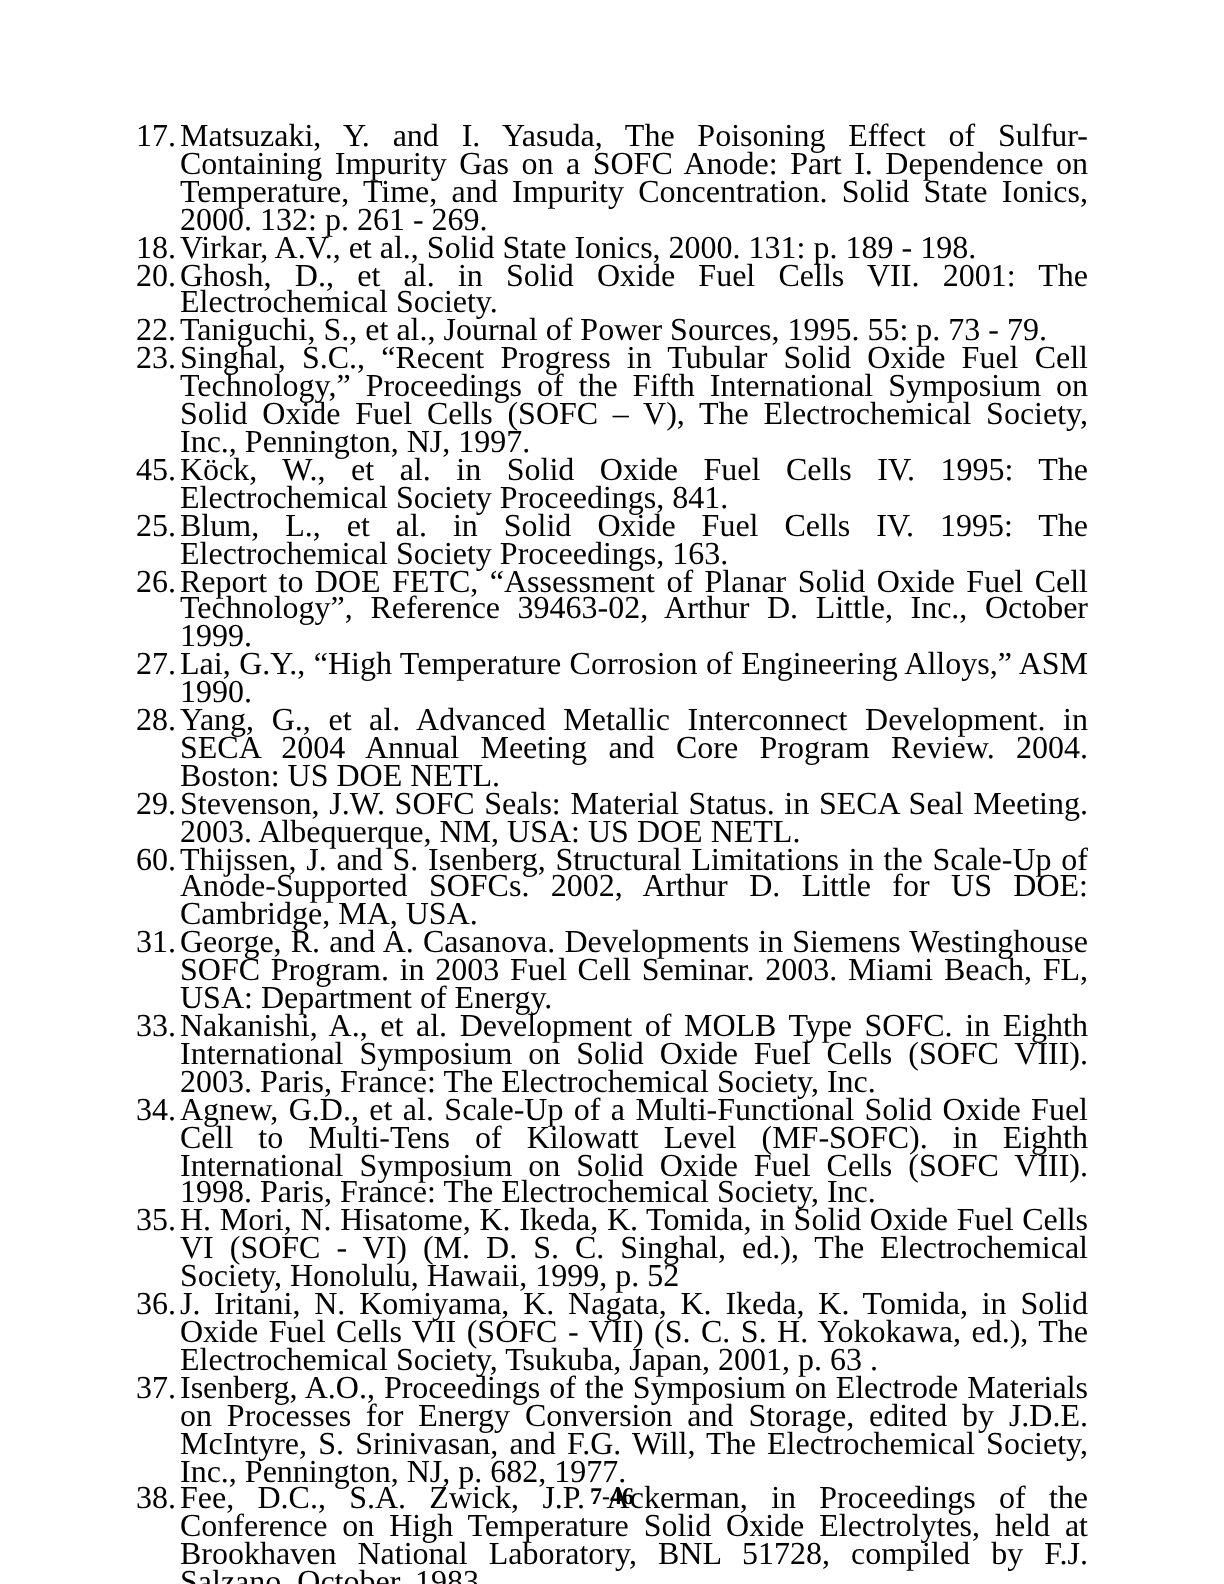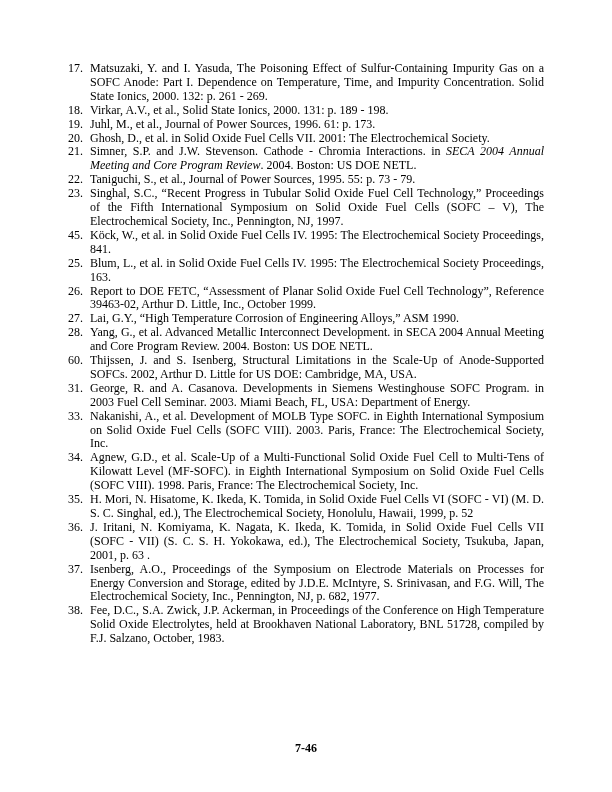--- a/index.html
+++ b/index.html
@@ -19,21 +19,21 @@
   .ref-list {
     position: absolute;
     left: 68px;
     top: 62px;
     width: 476px;
   }
   .ref {
     position: relative;
     padding-left: 22px;
     text-align: justify;
-    font-size: 12px;
+    font-size: 16px;
     line-height: 13.9px;
   }
   .ref .num {
     position: absolute;
     left: 0;
     top: 0;
     text-align: left;
   }
   .ref b { font-weight: normal; }
   .ref i { font-style: italic; }
@@ -48,30 +48,29 @@
     font-weight: bold;
   }
 </style>
 </head>
 <body>
 
 <div class="page">
   <div class="ref-list">
       <div class="ref"><span class="num">17.</span><span><span>Matsuzaki, Y. and I. Yasuda, The Poisoning Effect of Sulfur-Containing Impurity Gas on a SOFC Anode: Part I. Dependence on Temperature, Time, and Impurity Concentration. Solid State Ionics, 2000. </span><b>132</b><span>: p. 261 - 269.</span></span></div>
       <div class="ref"><span class="num">18.</span><span><span>Virkar, A.V., et al., Solid State Ionics, 2000. </span><b>131</b><span>: p. 189 - 198.</span></span></div>
-      <div class="ref"><span class="num">19.</span><span><span>Juhl, M., et al., Journal of Power Sources, 1996. </span><b>61</b><span>: p. 173.</span></span></div>
       <div class="ref"><span class="num">20.</span><span><span>Ghosh, D., et al. in Solid Oxide Fuel Cells VII. 2001: The Electrochemical Society.</span></span></div>
-      <div class="ref"><span class="num">21.</span><span><span>Simner, S.P. and J.W. Stevenson. Cathode - Chromia Interactions. in </span><i>SECA 2004 Annual Meeting and Core Program Review</i><span>. 2004. Boston: US DOE NETL.</span></span></div>
       <div class="ref"><span class="num">22.</span><span><span>Taniguchi, S., et al., Journal of Power Sources, 1995. </span><b>55</b><span>: p. 73 - 79.</span></span></div>
       <div class="ref"><span class="num">23.</span><span><span>Singhal, S.C., “Recent Progress in Tubular Solid Oxide Fuel Cell Technology,” Proceedings of the Fifth International Symposium on Solid Oxide Fuel Cells (SOFC – V), The Electrochemical Society, Inc., Pennington, NJ, 1997.</span></span></div>
       <div class="ref"><span class="num">45.</span><span><span>Köck, W., et al. in Solid Oxide Fuel Cells IV. 1995: The Electrochemical Society Proceedings, 841.</span></span></div>
       <div class="ref"><span class="num">25.</span><span><span>Blum, L., et al. in Solid Oxide Fuel Cells IV. 1995: The Electrochemical Society Proceedings, 163.</span></span></div>
       <div class="ref"><span class="num">26.</span><span><span>Report to DOE FETC, “Assessment of Planar Solid Oxide Fuel Cell Technology”, Reference 39463-02, Arthur D. Little, Inc., October 1999.</span></span></div>
       <div class="ref"><span class="num">27.</span><span><span>Lai, G.Y., “High Temperature Corrosion of Engineering Alloys,” ASM 1990.</span></span></div>
       <div class="ref"><span class="num">28.</span><span><span>Yang, G., et al. Advanced Metallic Interconnect Development. in SECA 2004 Annual Meeting and Core Program Review. 2004. Boston: US DOE NETL.</span></span></div>
+      <div class="ref"><span class="num">29.</span><span><span>Stevenson, J.W. SOFC Seals: Material Status. in SECA Seal Meeting. 2003. Albequerque, NM, USA: US DOE NETL.</span></span></div>
       <div class="ref"><span class="num">60.</span><span><span>Thijssen, J. and S. Isenberg, Structural Limitations in the Scale-Up of Anode-Supported SOFCs. 2002, Arthur D. Little for US DOE: Cambridge, MA, USA.</span></span></div>
       <div class="ref"><span class="num">31.</span><span><span>George, R. and A. Casanova. Developments in Siemens Westinghouse SOFC Program. in 2003 Fuel Cell Seminar. 2003. Miami Beach, FL, USA: Department of Energy.</span></span></div>
       <div class="ref"><span class="num">33.</span><span><span>Nakanishi, A., et al. Development of MOLB Type SOFC. in Eighth International Symposium on Solid Oxide Fuel Cells (SOFC VIII). 2003. Paris, France: The Electrochemical Society, Inc.</span></span></div>
       <div class="ref"><span class="num">34.</span><span><span>Agnew, G.D., et al. Scale-Up of a Multi-Functional Solid Oxide Fuel Cell to Multi-Tens of Kilowatt Level (MF-SOFC). in Eighth International Symposium on Solid Oxide Fuel Cells (SOFC VIII). 1998. Paris, France: The Electrochemical Society, Inc.</span></span></div>
       <div class="ref"><span class="num">35.</span><span><span>H. Mori, N. Hisatome, K. Ikeda, K. Tomida, in Solid Oxide Fuel Cells VI (SOFC - VI) (M. D. S. C. Singhal, ed.), The Electrochemical Society, Honolulu, Hawaii, 1999, p. 52</span></span></div>
       <div class="ref"><span class="num">36.</span><span><span>J. Iritani, N. Komiyama, K. Nagata, K. Ikeda, K. Tomida, in Solid Oxide Fuel Cells VII (SOFC - VII) (S. C. S. H. Yokokawa, ed.), The Electrochemical Society, Tsukuba, Japan, 2001, p. 63 .</span></span></div>
       <div class="ref"><span class="num">37.</span><span><span>Isenberg, A.O., Proceedings of the Symposium on Electrode Materials on Processes for Energy Conversion and Storage, edited by J.D.E. McIntyre, S. Srinivasan, and F.G. Will, The Electrochemical Society, Inc., Pennington, NJ, p. 682, 1977.</span></span></div>
       <div class="ref"><span class="num">38.</span><span><span>Fee, D.C., S.A. Zwick, J.P. Ackerman, in Proceedings of the Conference on High Temperature Solid Oxide Electrolytes, held at Brookhaven National Laboratory, BNL 51728, compiled by F.J. Salzano, October, 1983.</span></span></div>
     </div>
   <div class="footer">

